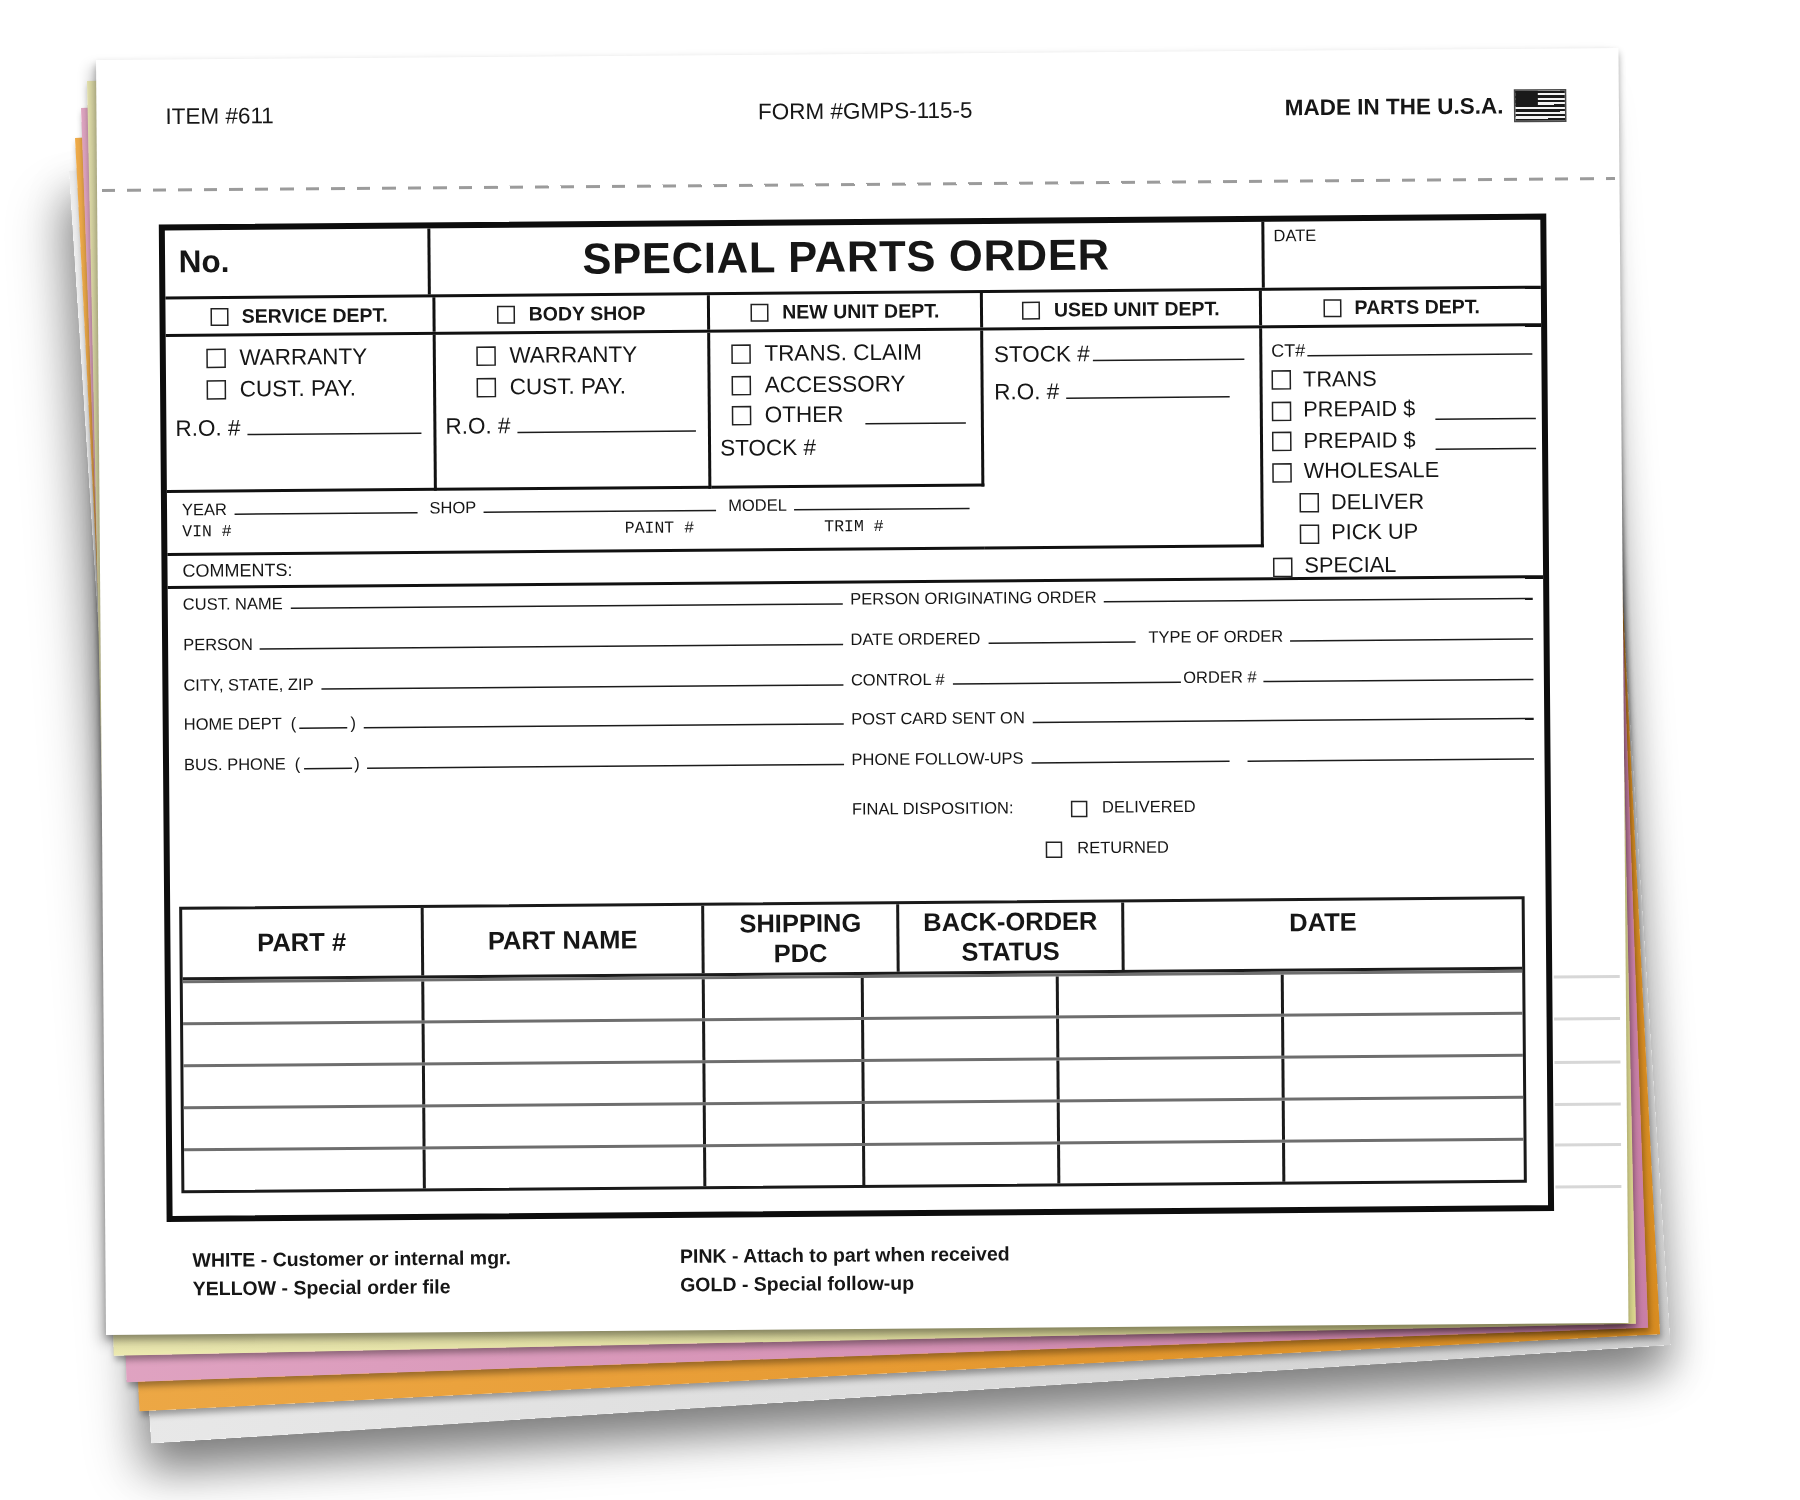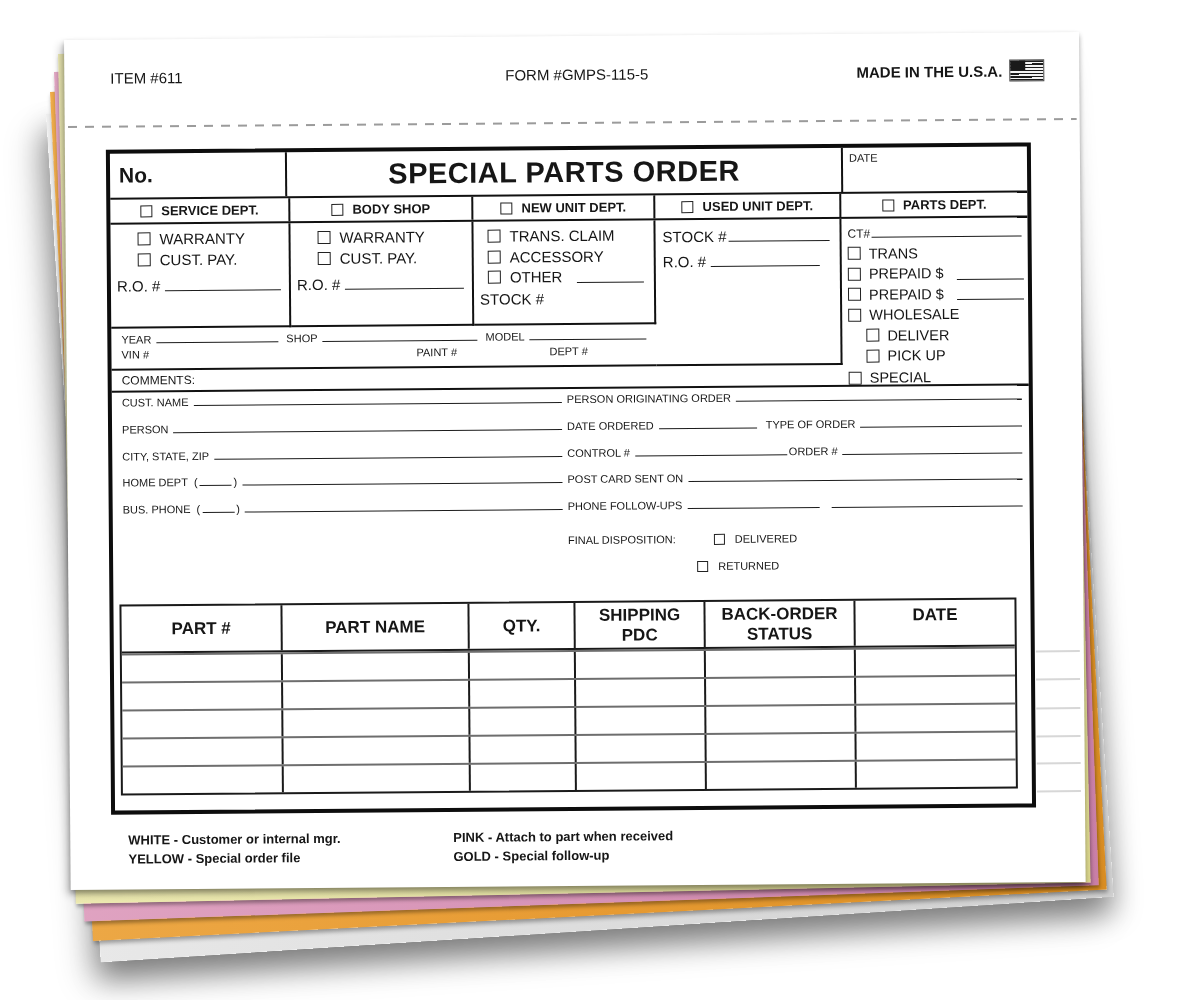--- a/index.html
+++ b/index.html
@@ -75,21 +75,21 @@
   .uline.fixed { flex:none; }
   .prt .p-row { display:flex; align-items:center; gap:8px; margin:4.5px 4px 0 6px; font-size:14.5px; }
   .prt .p-row.sub { margin-left:24px; }
   .prt .ct-row { display:flex; align-items:baseline; margin:6px 6px 0 6px; }
 
   .veh { position:absolute; left:0; top:103.5px; width:545px; height:42px; border-bottom:2.5px solid #111;
     font-size:11px; }
   .veh-l1 { display:flex; align-items:baseline; padding:5px 10px 0 10px; }
   .veh-l1 .uline { height:10px; }
   .veh-l2 { position:relative; height:18px; }
-  .veh-l2 span { position:absolute; top:3px; }
+  .veh-l2 span { position:absolute; top:3px;font-family:Liberation Mono, monospace; }
   .comments { position:absolute; left:0; top:146px; width:731px; height:19.5px;
     font-size:12px; padding:3px 0 0 10px; }
 
   .cust { position:relative; height:212px; font-size:11px; }
   .col-l { position:absolute; left:10px; top:4px; width:440px; }
   .col-r { position:absolute; left:455px; top:4px; width:455px; }
   .f-row { display:flex; align-items:baseline; height:26.8px; }
   .f-row .uline { height:10px; }
   .lbl { white-space:nowrap; }
   .paren { margin-left:6px; }
@@ -273,21 +273,21 @@
           <span class="lbl">YEAR</span>
           <span class="uline fixed" style="width:122px"></span>
           <span class="lbl" style="margin-left:8px">SHOP</span>
           <span class="uline fixed" style="width:155px"></span>
           <span class="lbl" style="margin-left:8px">MODEL</span>
           <span class="uline"></span>
         </div>
         <div class="veh-l2">
           <span style="left:10px">VIN #</span>
           <span style="left:305px">PAINT #</span>
-          <span style="left:438px">DEPT #</span>
+          <span style="left:438px">TRIM #</span>
         </div>
       </div>
 
       <div class="comments">COMMENTS:</div>
     </div>
 
     <div class="cust">
       <div class="col-l">
         <div class="f-row">
           <span class="lbl">CUST. NAME</span>
@@ -355,23 +355,20 @@
       </div>
     </div>
 
     <div class="ptable">
       <div class="thead">
         <div class="th cw0">
           <span class="l1">PART #</span>
         </div>
         <div class="th cw1">
           <span class="l1">PART NAME</span>
-        </div>
-        <div class="th cw2">
-          <span class="l1">QTY.</span>
         </div>
         <div class="th cw3">
           <span class="l1">SHIPPING</span>
             <span class="l2">PDC</span>
         </div>
         <div class="th cw4">
           <span class="l1">BACK-ORDER</span>
             <span class="l2">STATUS</span>
         </div>
         <div class="th cw5 top">

